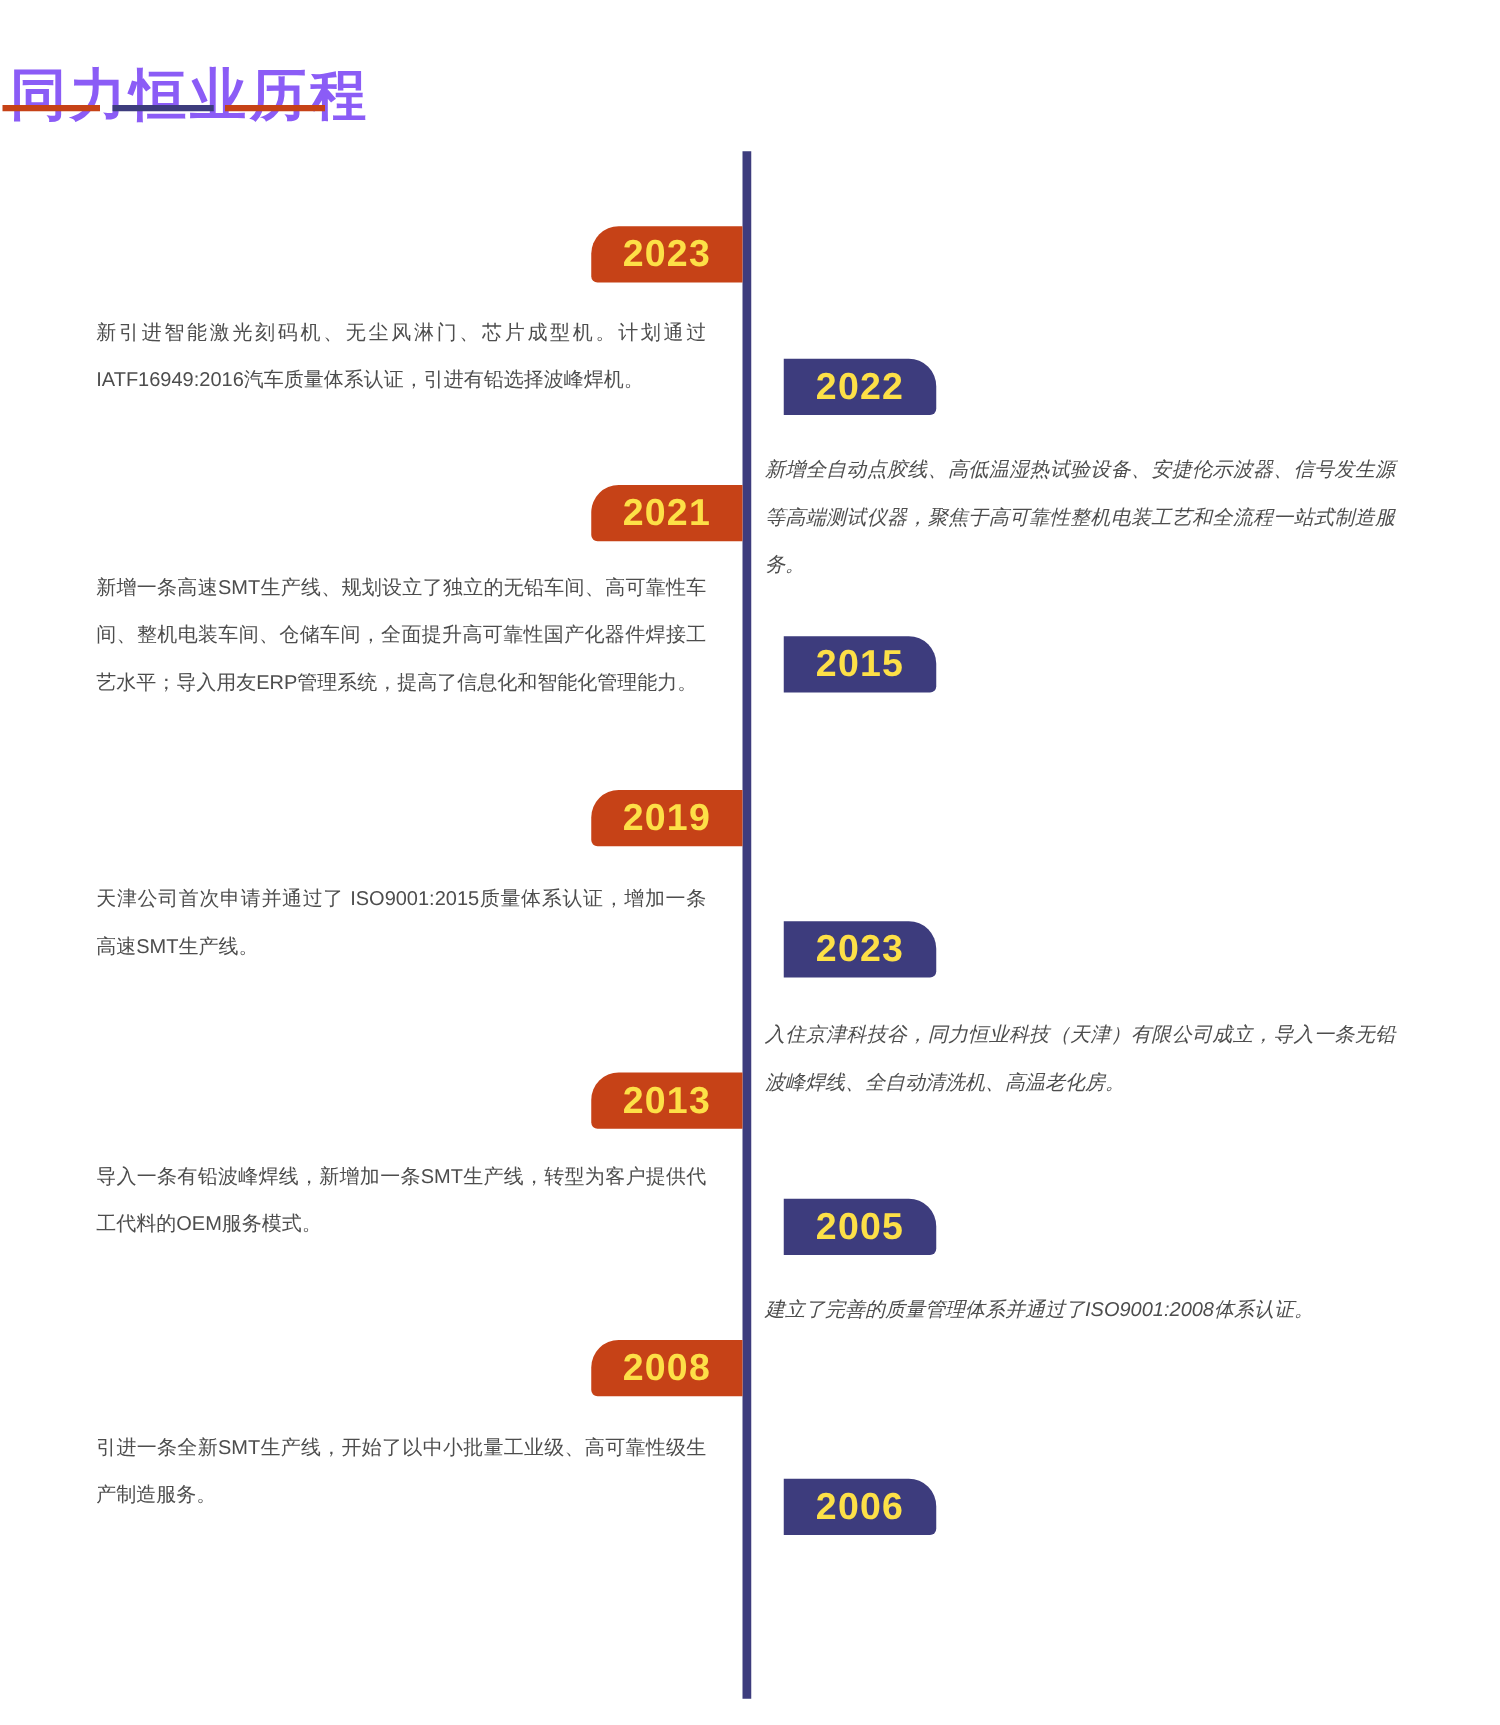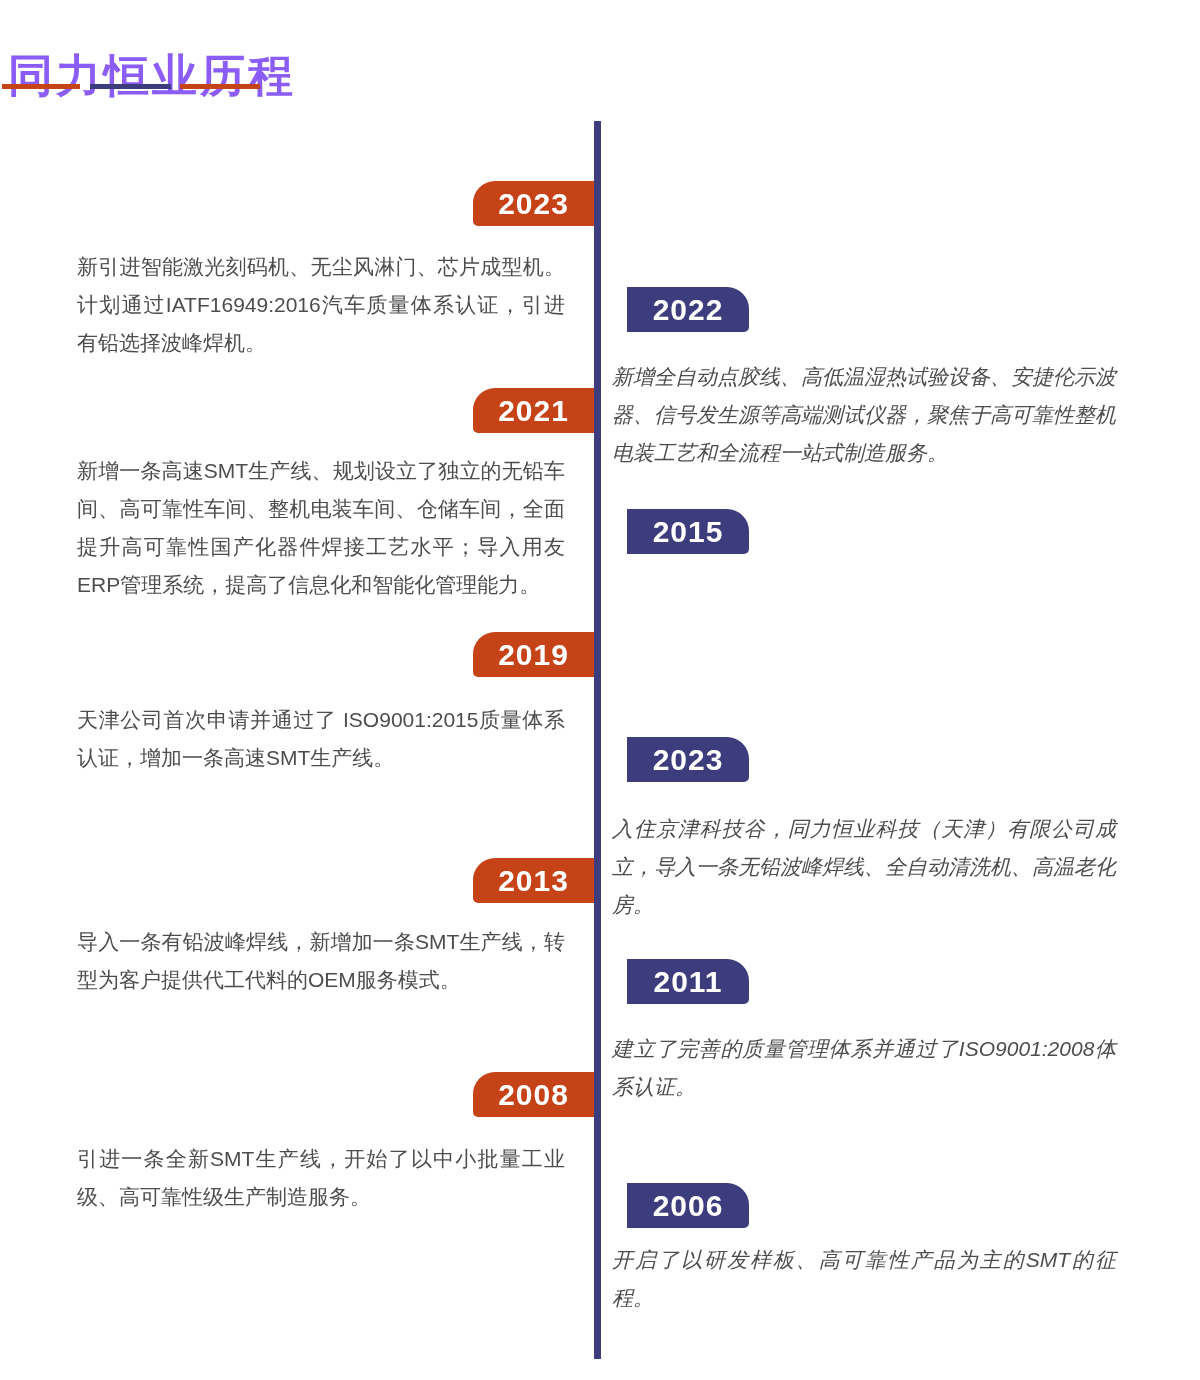--- a/index.html
+++ b/index.html
@@ -22,26 +22,26 @@
   
   .spine{
     position:absolute;left:594px;top:121px;width:7px;height:1238px;
     background:#3d3c7d;
   }
 
   
   .milestone{display:contents;}
   .badge{
     position:absolute;height:45px;display:flex;align-items:center;justify-content:center;
-    color:#ffffff;font-weight:bold;font-size:30px;letter-spacing:1px;
+    color:#fde047;font-weight:bold;font-size:30px;letter-spacing:1px;
   }
   .left  .badge{width:121px;right:606px;background:#c64217;border-radius:22px 0 0 5px;}
   .right .badge{width:122px;left:594px;background:#3d3c7d;border-radius:0 22px 5px 0;margin-left:33px;}
   .desc{
-    position:absolute;font-size:21px;line-height:38px;color:#4d4d4d;
+    position:absolute;font-size:16px;line-height:38px;color:#4d4d4d;
     text-align:justify;text-justify:inter-ideograph;
   }
   .left  .desc{left:77px;width:488px;}
   .right .desc{left:612px;width:504px;font-style:italic;}
 
   .m0 .badge{top:181px}  .m0 .desc{top:248px}
   .m1 .badge{top:287px}  .m1 .desc{top:358px}
   .m2 .badge{top:388px}  .m2 .desc{top:452px}
   .m3 .badge{top:509px}  .m3 .desc{top:580px}
   .m4 .badge{top:632px}  .m4 .desc{top:701px}
@@ -93,29 +93,28 @@
     <div class="badge">2023</div>
     <div class="desc">入住京津科技谷，同力恒业科技（天津）有限公司成立，导入一条无铅波峰焊线、全自动清洗机、高温老化房。</div>
   </section>
 
   <section class="milestone left m6">
     <div class="badge">2013</div>
     <div class="desc">导入一条有铅波峰焊线，新增加一条SMT生产线，转型为客户提供代工代料的OEM服务模式。</div>
   </section>
 
   <section class="milestone right m7">
-    <div class="badge">2011</div>
+    <div class="badge">2005</div>
     <div class="desc">建立了完善的质量管理体系并通过了ISO9001:2008体系认证。</div>
   </section>
 
   <section class="milestone left m8">
     <div class="badge">2008</div>
     <div class="desc">引进一条全新SMT生产线，开始了以中小批量工业级、高可靠性级生产制造服务。</div>
   </section>
 
   <section class="milestone right m9">
     <div class="badge">2006</div>
     <div class="desc">
-        <div>开启了以研发样板、高可靠性产品为主的SMT的征程。</div>
       </div>
   </section>
 
 </div>
 
 </body></html>

